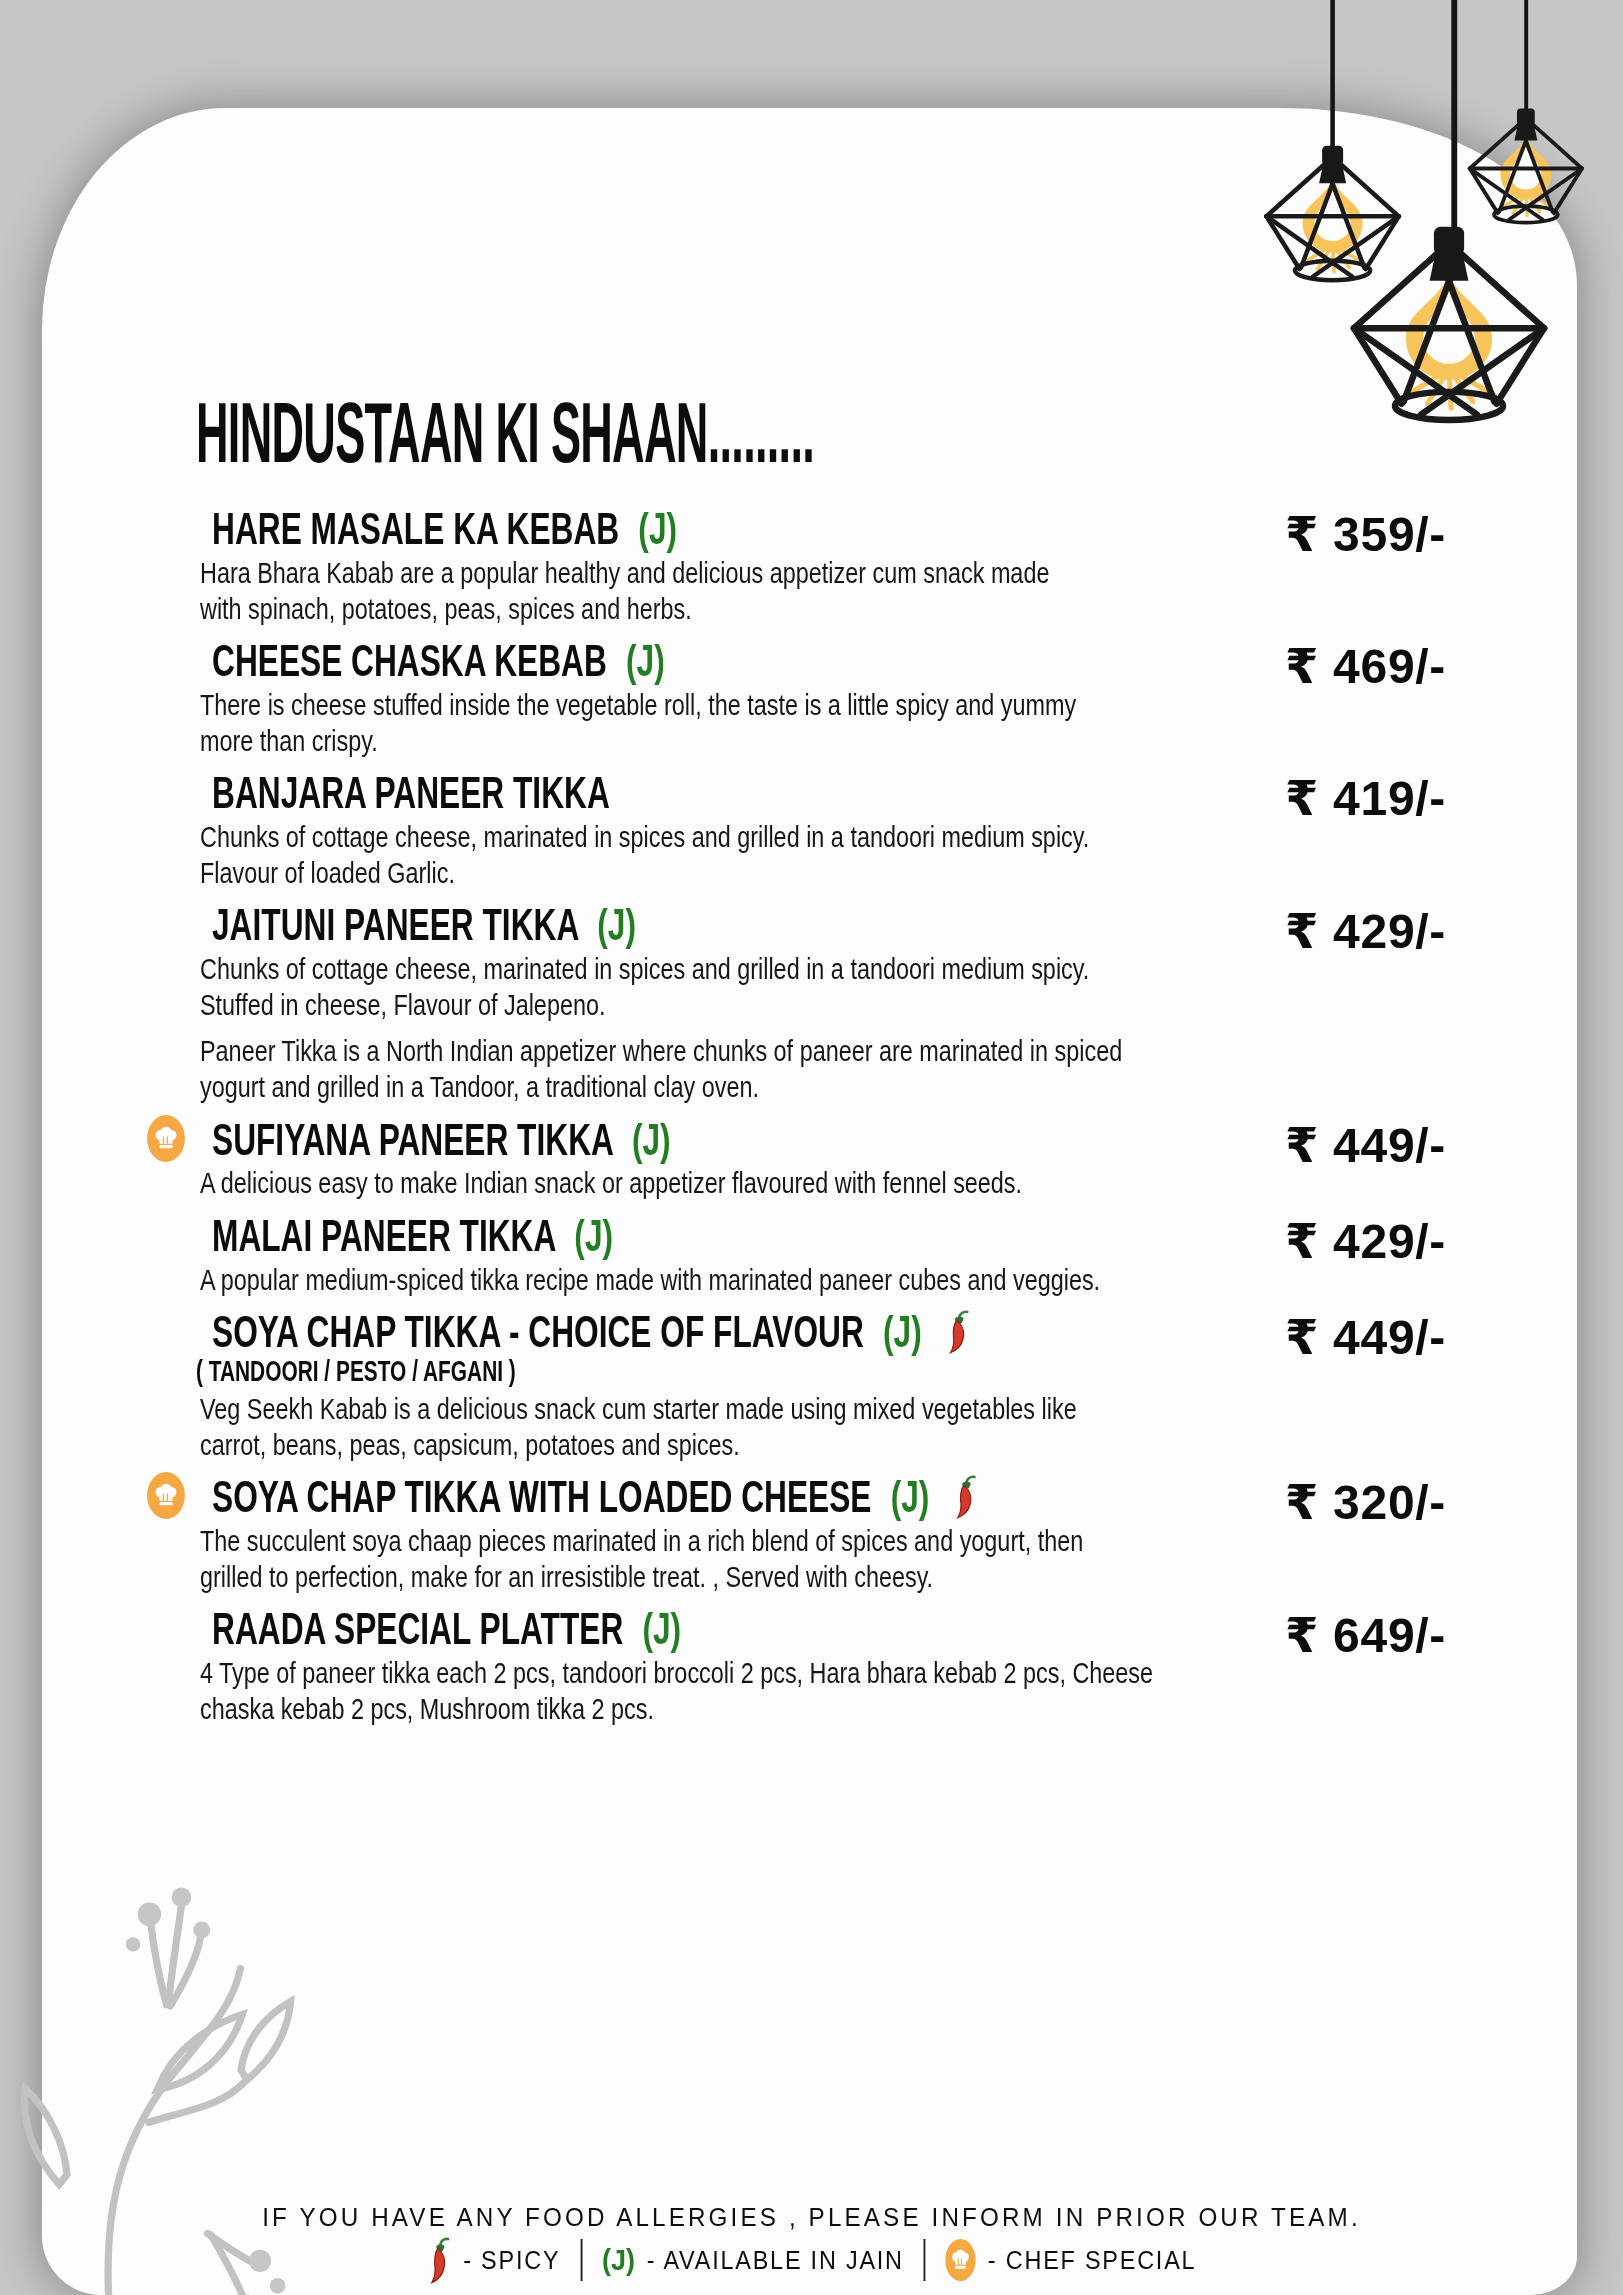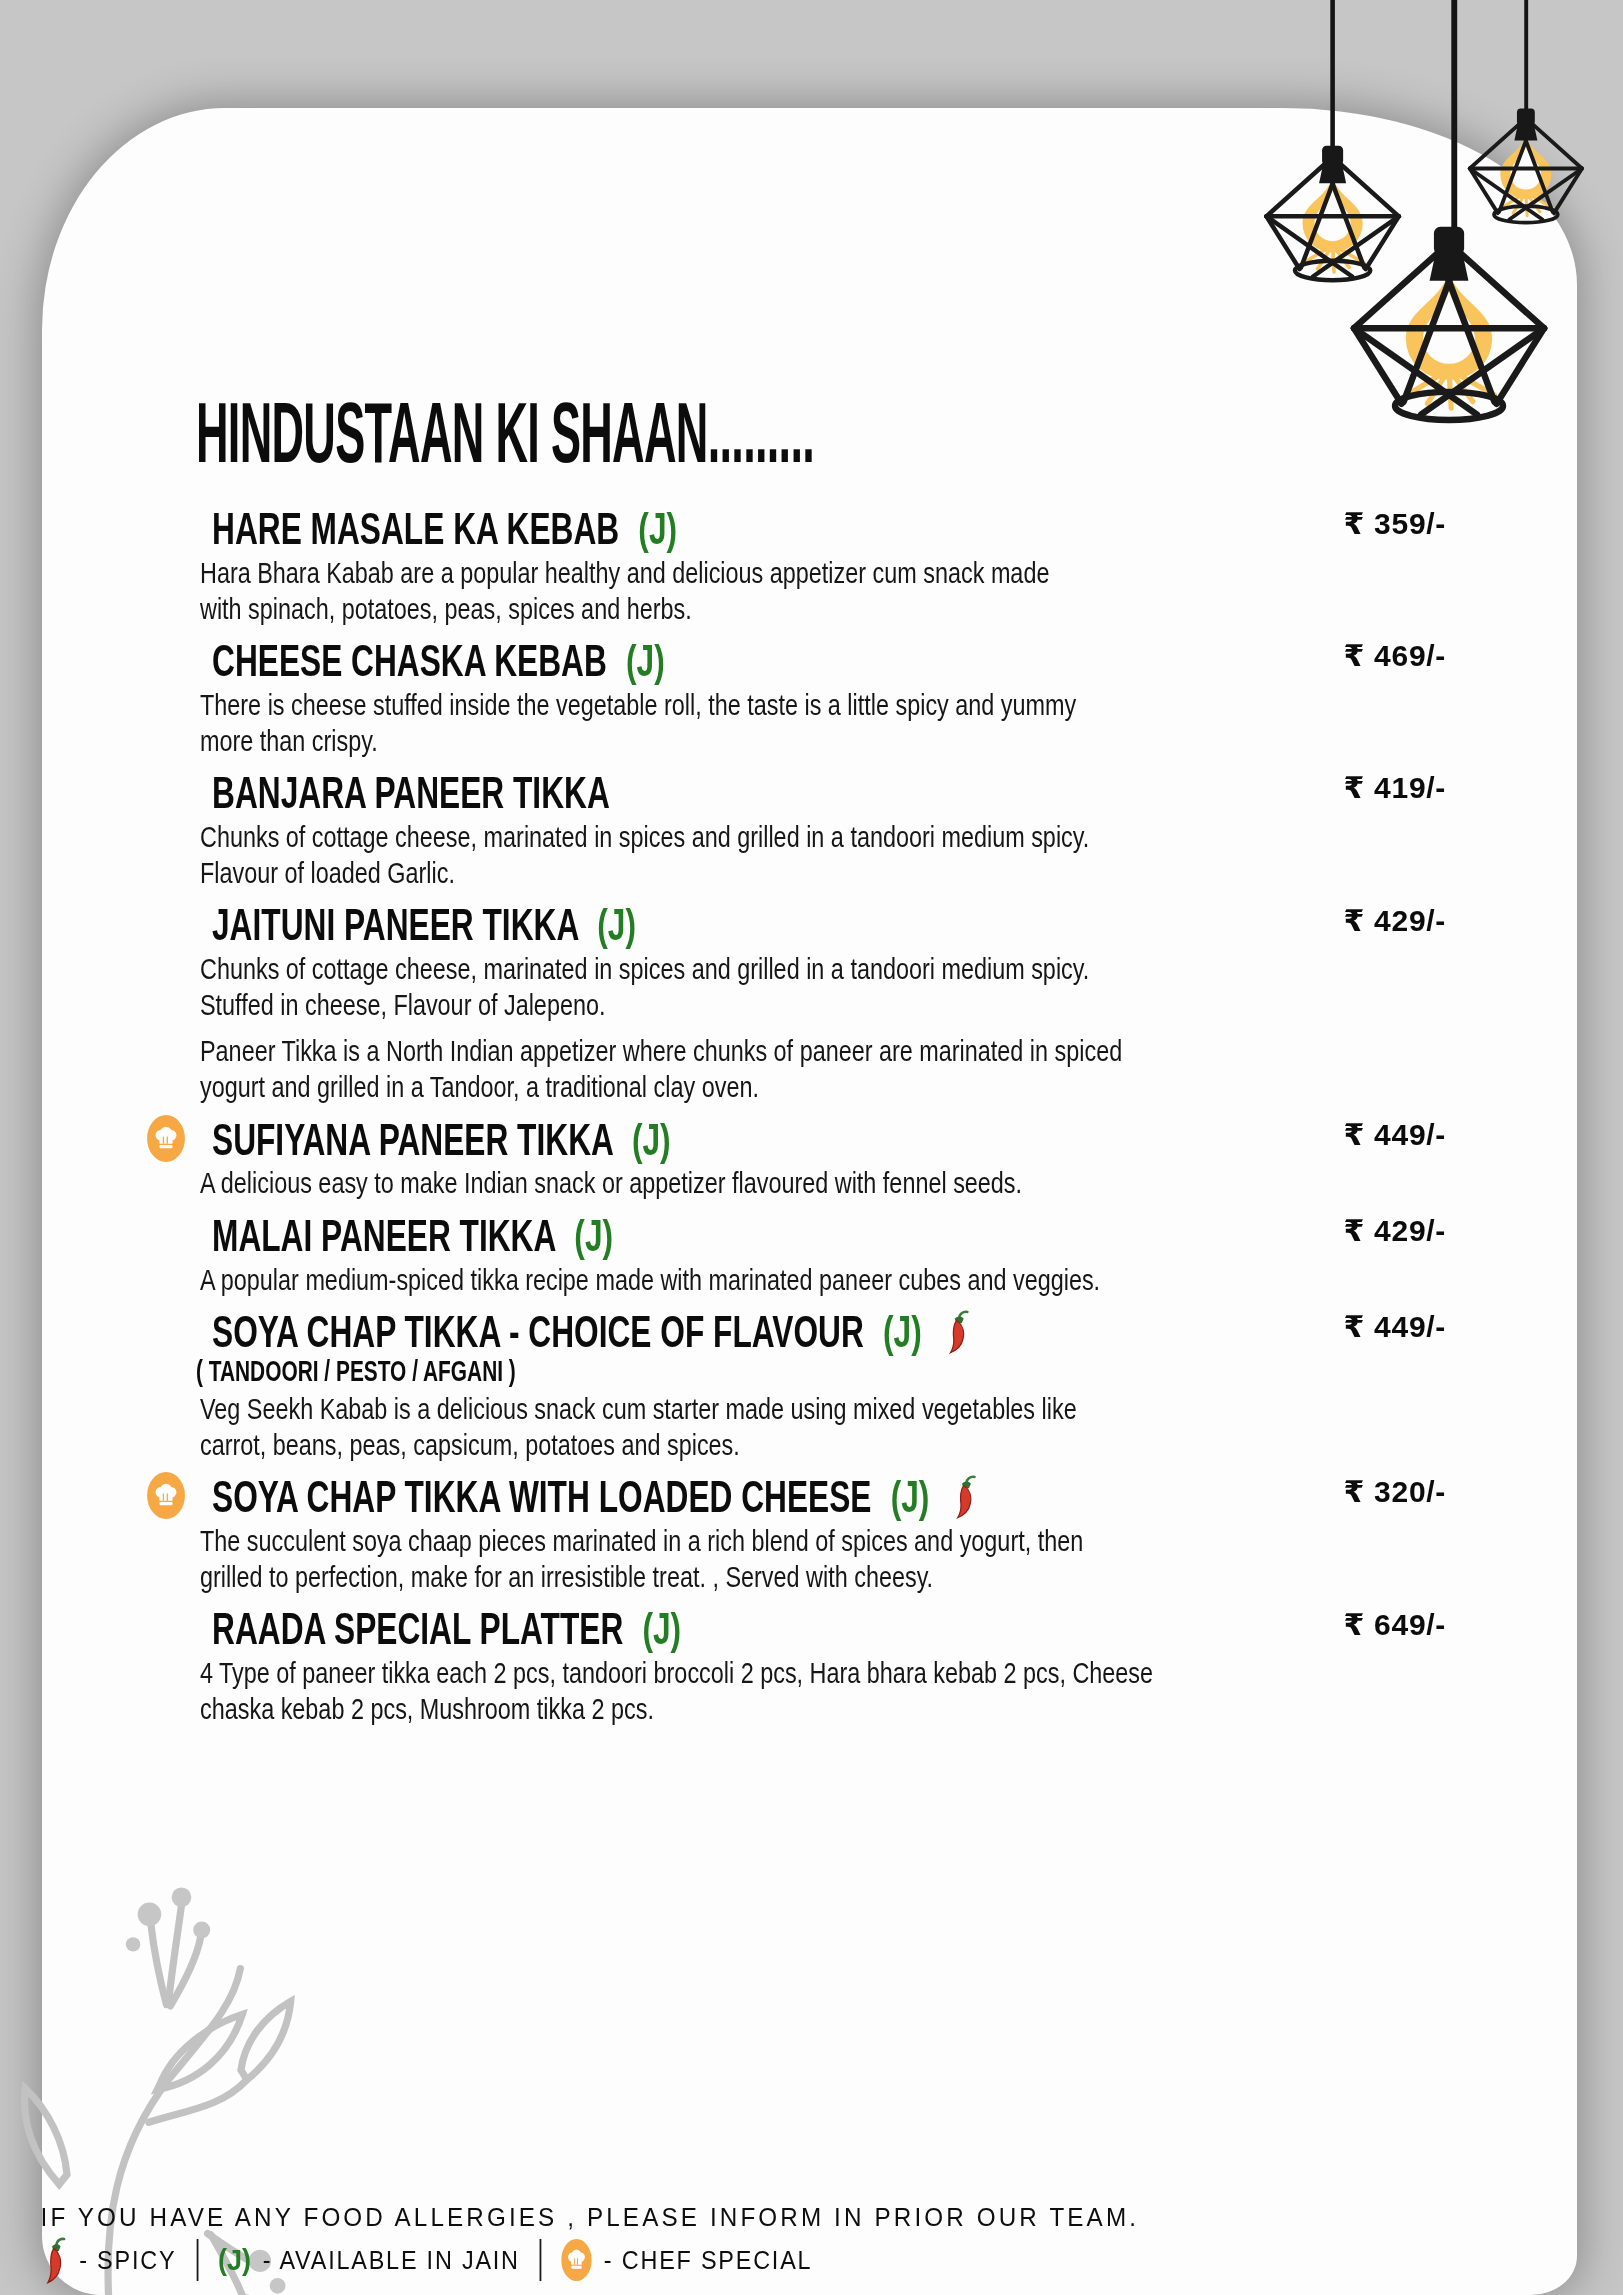--- a/index.html
+++ b/index.html
@@ -29,34 +29,34 @@
   .item{position:relative;margin-bottom:10.5px;}
   .item-head{position:relative;height:47px;margin-left:16px;}
   .name-scale{
     display:inline-block;font-size:44px;font-weight:bold;line-height:47px;
     transform:scaleX(0.72);transform-origin:left center;white-space:nowrap;color:#0c0c0c;
   }
   .jain{color:#237d23;margin-left:14.4px;}
   .chili-wrap{display:inline-block;transform:scaleX(1.39);transform-origin:left center;margin-left:19.6px;vertical-align:-6.5px;}
   .chef-badge{position:absolute;left:-65px;top:-1.3px;width:38px;height:47px;}
   .price{
-    position:absolute;right:0;top:1.3px;font-size:30px;font-weight:bold;letter-spacing:0.7px;
+    position:absolute;right:0;top:1.3px;font-size:48px;font-weight:bold;letter-spacing:0.7px;
     white-space:nowrap;color:#0c0c0c;
   }
   .subtitle{
     font-size:29px;font-weight:bold;line-height:33px;
     transform:scaleX(0.72);transform-origin:left top;white-space:nowrap;color:#0c0c0c;
   }
   .desc{
     width:1505px;margin-top:2.6px;margin-left:3.9px;
     font-size:30px;line-height:36px;color:#161616;
     transform:scaleX(0.78);transform-origin:left top;
     white-space:pre-line;
   }
-  .footer{position:absolute;left:0;right:0;bottom:9.2px;z-index:3;}
+  .footer{position:absolute;left:0;right:0;bottom:9.2px;text-align:center;z-index:3;}
   .allergy{
     font-size:25.5px;letter-spacing:3.3px;color:#0e0e0e;
     transform:scaleX(0.95);transform-origin:center;margin-bottom:5.2px;
   }
   .legend{
     display:inline-flex;align-items:center;gap:13px;
     font-size:26px;letter-spacing:2px;color:#0e0e0e;
     transform:scaleX(0.9);transform-origin:center;
   }
   .legend .jain-mark{font-weight:bold;color:#237d23;font-size:30px;letter-spacing:0;}

